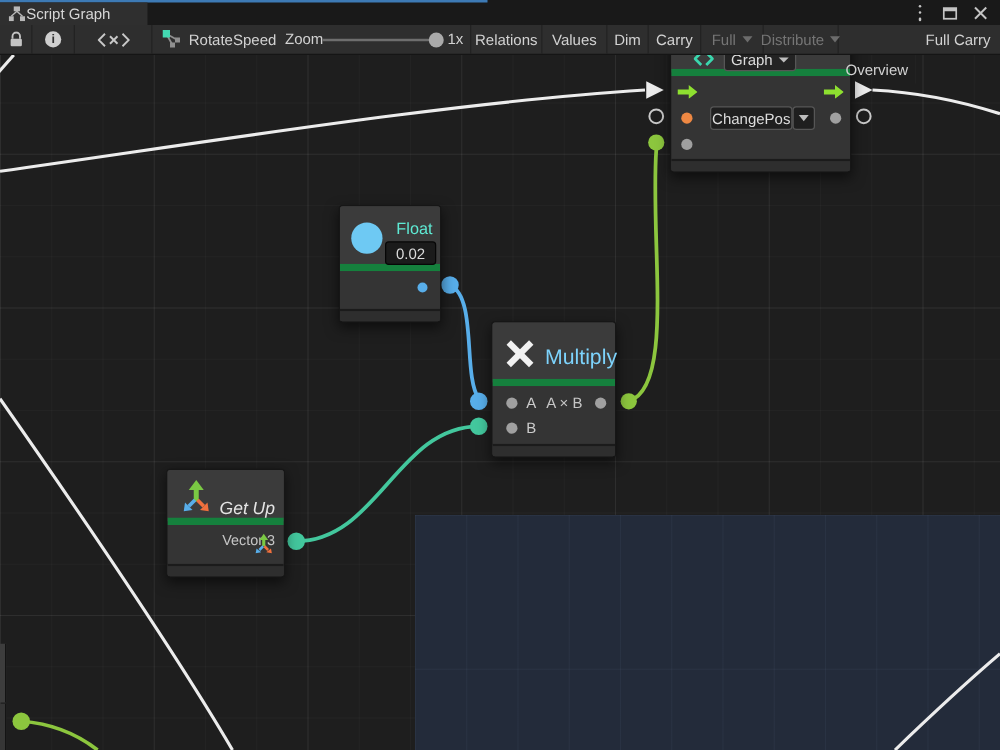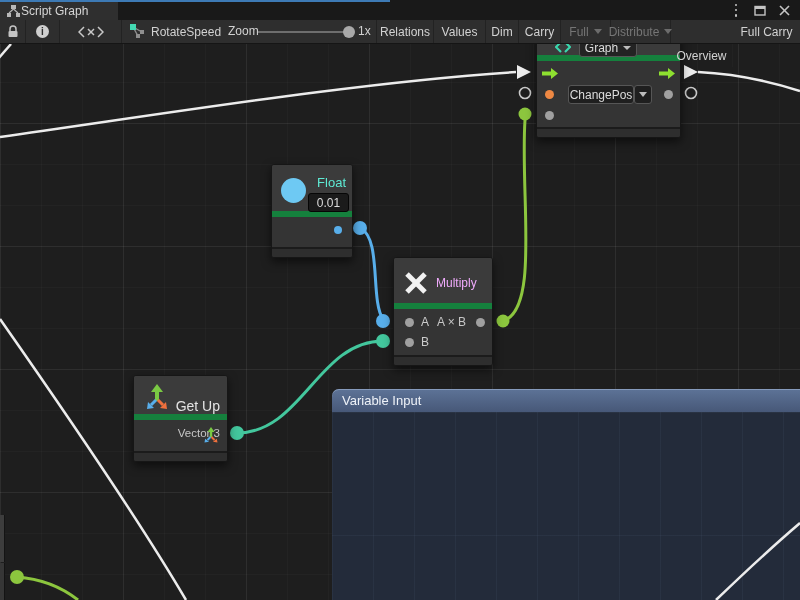--- a/index.html
+++ b/index.html
@@ -58,23 +58,20 @@
   .sliver{position:absolute;left:0;width:5px;background:#3d3d3d;border-right:1px solid #141414;z-index:3;}
 </style>
 </head>
 <body>
 
 <div class="screen">
 
   <div class="canvas"></div>
 
   <div class="group-panel">
-    <div class="group-header">
-      <span class="group-title">Variable Input</span>
-    </div>
     <div class="group-body"></div>
   </div>
 
   <svg class="wires" width="800" height="600" viewBox="0 0 800 600">
 
     <path d="M 0,137 C 170,113 360,82 516,72" stroke="#ececec" stroke-width="2.5" fill="none"></path>
     <polygon points="517,65 531,72 517,79" fill="#ececec"></polygon>
     <polygon points="684,65 698,72 684,79" fill="#ececec"></polygon>
     <path d="M 698,72 C 738,74 772,82 800,91" stroke="#ececec" stroke-width="2.5" fill="none"></path>
     <path d="M 0,319 C 70,419 142,525 186,600" stroke="#ececec" stroke-width="2.5" fill="none"></path>
@@ -130,34 +127,34 @@
 
     <span class="port-dot" style="left:7.5px;top:78.5px;"></span>
     <div class="node-footer"></div>
   </div>
 
   <div class="node" style="left:271px;top:164px;width:82px;height:94px;">
     <div class="node-header" style="height:52px;">
       <span style="position:absolute;left:9px;top:13px;width:25px;height:25px;border-radius:50%;background:#6ec9f3;"></span>
       <span style="position:absolute;right:6px;top:10px;font-size:13px;color:#5eead4;">Float</span>
       <div class="nfield" style="right:3px;top:28px;width:41px;height:19px;">
-        <span>0.01</span>
+        <span>0.02</span>
       </div>
     </div>
     <span class="port-dot" style="left:62px;top:61px;width:8px;height:8px;background:#58aeea;"></span>
     <div class="node-footer"></div>
   </div>
 
   <div class="node" style="left:393px;top:257px;width:100px;height:109px;">
     <div class="node-header" style="height:51px;">
       <svg width="26" height="26" style="position:absolute;left:9px;top:12px;">
         <line x1="4" y1="4" x2="22" y2="22" stroke="#f2f2f2" stroke-width="5"></line>
         <line x1="22" y1="4" x2="4" y2="22" stroke="#f2f2f2" stroke-width="5"></line>
       </svg>
-      <span style="position:absolute;left:42px;top:18px;font-size:12px;color:#f0abfc;">Multiply</span>
+      <span style="position:absolute;left:42px;top:18px;font-size:17px;color:#7dd3fc;">Multiply</span>
     </div>
     <span class="port-dot" style="left:10.5px;top:59.5px;"></span>
     <span class="port-label" style="left:27px;top:57px;">A</span>
     <span class="port-label" style="left:43px;top:57px;color:#c6c6c6;">A × B</span>
     <span class="port-dot" style="left:81.5px;top:59.5px;"></span>
     <span class="port-dot" style="left:10.5px;top:79.5px;"></span>
     <span class="port-label" style="left:27px;top:77px;">B</span>
     <div class="node-footer"></div>
   </div>
 
@@ -165,21 +162,21 @@
     <div class="node-header" style="height:44px;">
       <svg width="24" height="28" style="position:absolute;left:11px;top:7px;">
         <line x1="12" y1="18" x2="12" y2="8" stroke="#7ac943" stroke-width="4"></line>
         <polygon points="12,1 6,9 18,9" fill="#7ac943"></polygon>
         <line x1="11" y1="17" x2="6" y2="22" stroke="#58aeea" stroke-width="3"></line>
         <polygon points="2,26 3,19 9,25" fill="#58aeea"></polygon>
         <line x1="13" y1="17" x2="18" y2="22" stroke="#f0703d" stroke-width="3"></line>
         <polygon points="22,26 21,19 15,25" fill="#f0703d"></polygon>
       </svg>
       <span style="position:absolute;right:7px;top:7px;font-size:11.5px;color:#c6c6c6;margin-top:44px;">Vector 3</span>
-      <span style="position:absolute;right:7px;top:22px;font-size:14px;color:#e4e4e4;">Get Up</span>
+      <span style="position:absolute;right:7px;top:22px;font-size:14px;color:#e4e4e4;font-style:italic;">Get Up</span>
     </div>
     <svg width="16" height="17" style="position:absolute;right:8px;top:50px;">
       <line x1="8" y1="11" x2="8" y2="5" stroke="#7ac943" stroke-width="2.5"></line>
       <polygon points="8,1 4.5,6 11.5,6" fill="#7ac943"></polygon>
       <line x1="7.5" y1="11" x2="4.5" y2="14" stroke="#58aeea" stroke-width="2"></line>
       <polygon points="1.5,16.5 2.2,12.8 6,15.8" fill="#58aeea"></polygon>
       <line x1="8.5" y1="11" x2="11.5" y2="14" stroke="#f0703d" stroke-width="2"></line>
       <polygon points="14.5,16.5 13.8,12.8 10,15.8" fill="#f0703d"></polygon>
     </svg>
     <div class="node-footer"></div>

